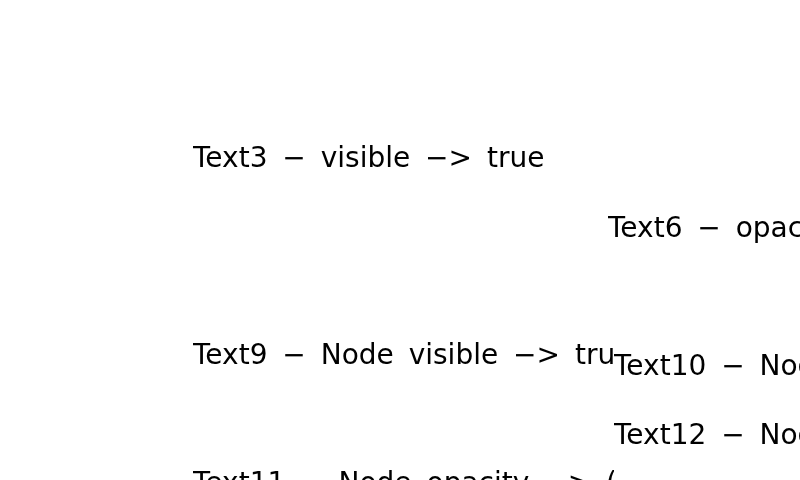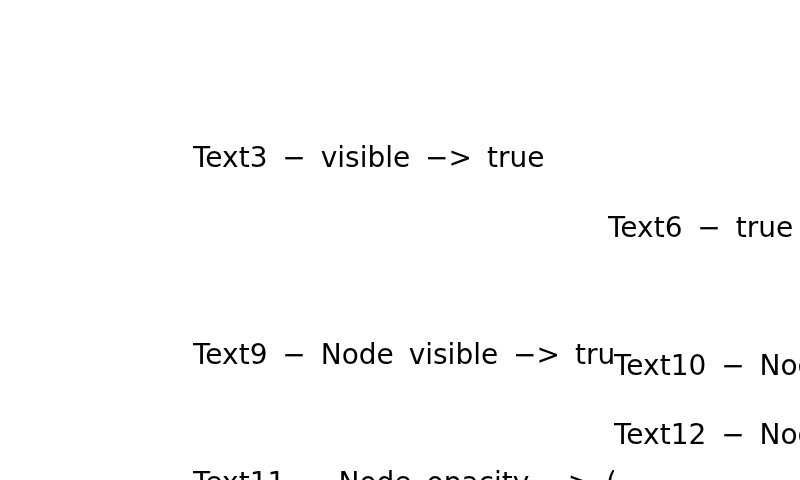--- a/index.html
+++ b/index.html
@@ -31,21 +31,21 @@
   .t10 { left: 614px; top: 349px; width: 186px; }
   .t11 { left: 193px; top: 418px; width: 421px; margin-top: 48px; }
   .t12 { left: 614px; top: 418px; width: 186px; }
 </style>
 </head>
 <body>
 
 <div id="screen">
   <div class="qml-text t3">Text3 − visible −&gt; true</div>
 
-  <div class="qml-text t6">Text6 − true</div>
+  <div class="qml-text t6">Text6 − opac</div>
 
   <div class="qml-text t9">Text9 − Node visible −&gt; tru</div>
 
   <div class="qml-text t10">Text10 − Nod</div>
 
   <div class="qml-text t11">Text11 − Node opacity −&gt; (</div>
 
   <div class="qml-text t12">Text12 − Nod</div>
 </div>
 

